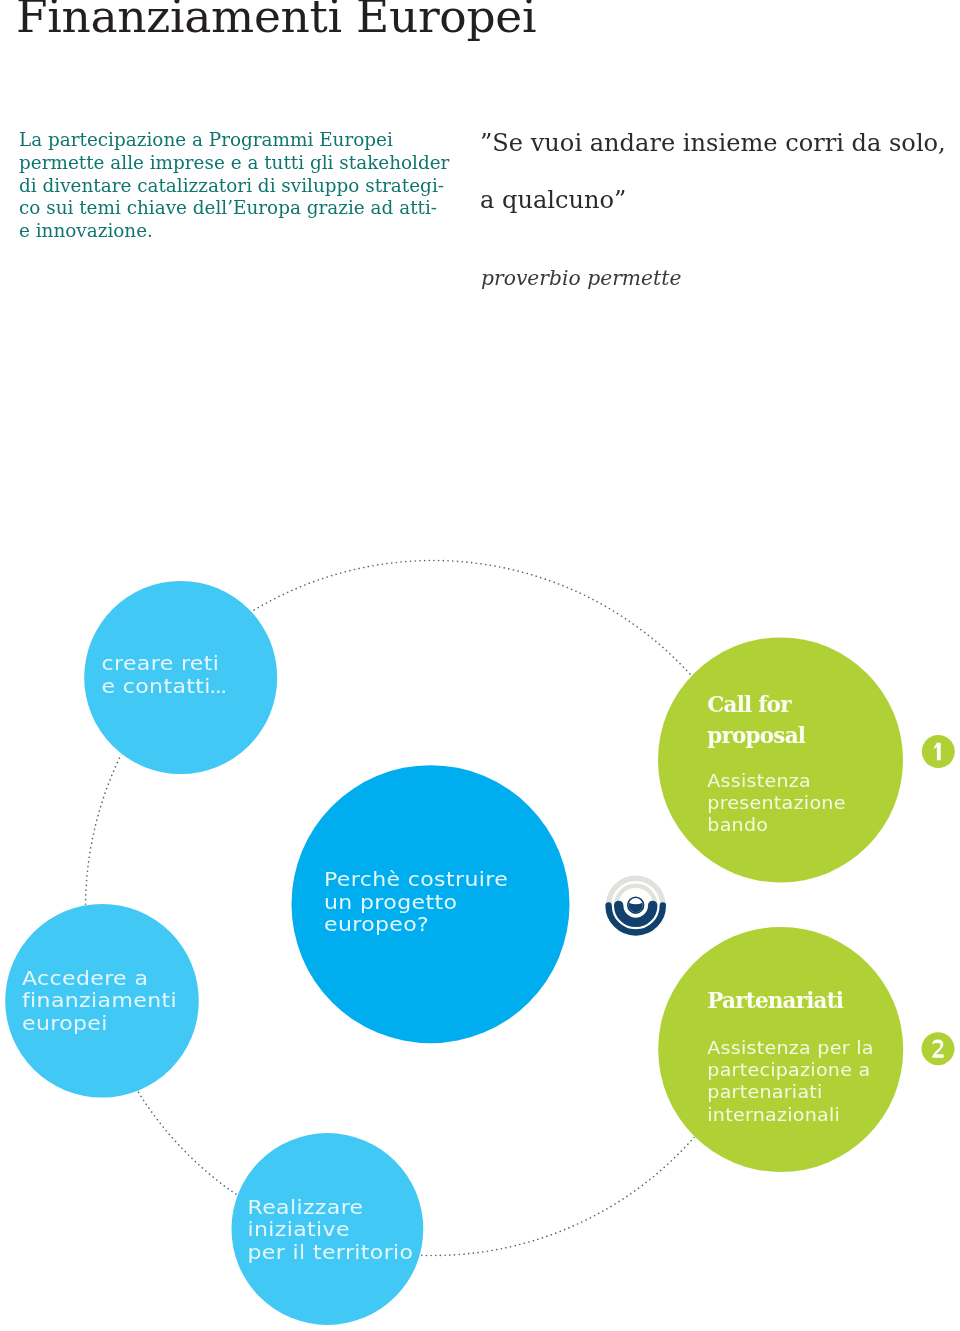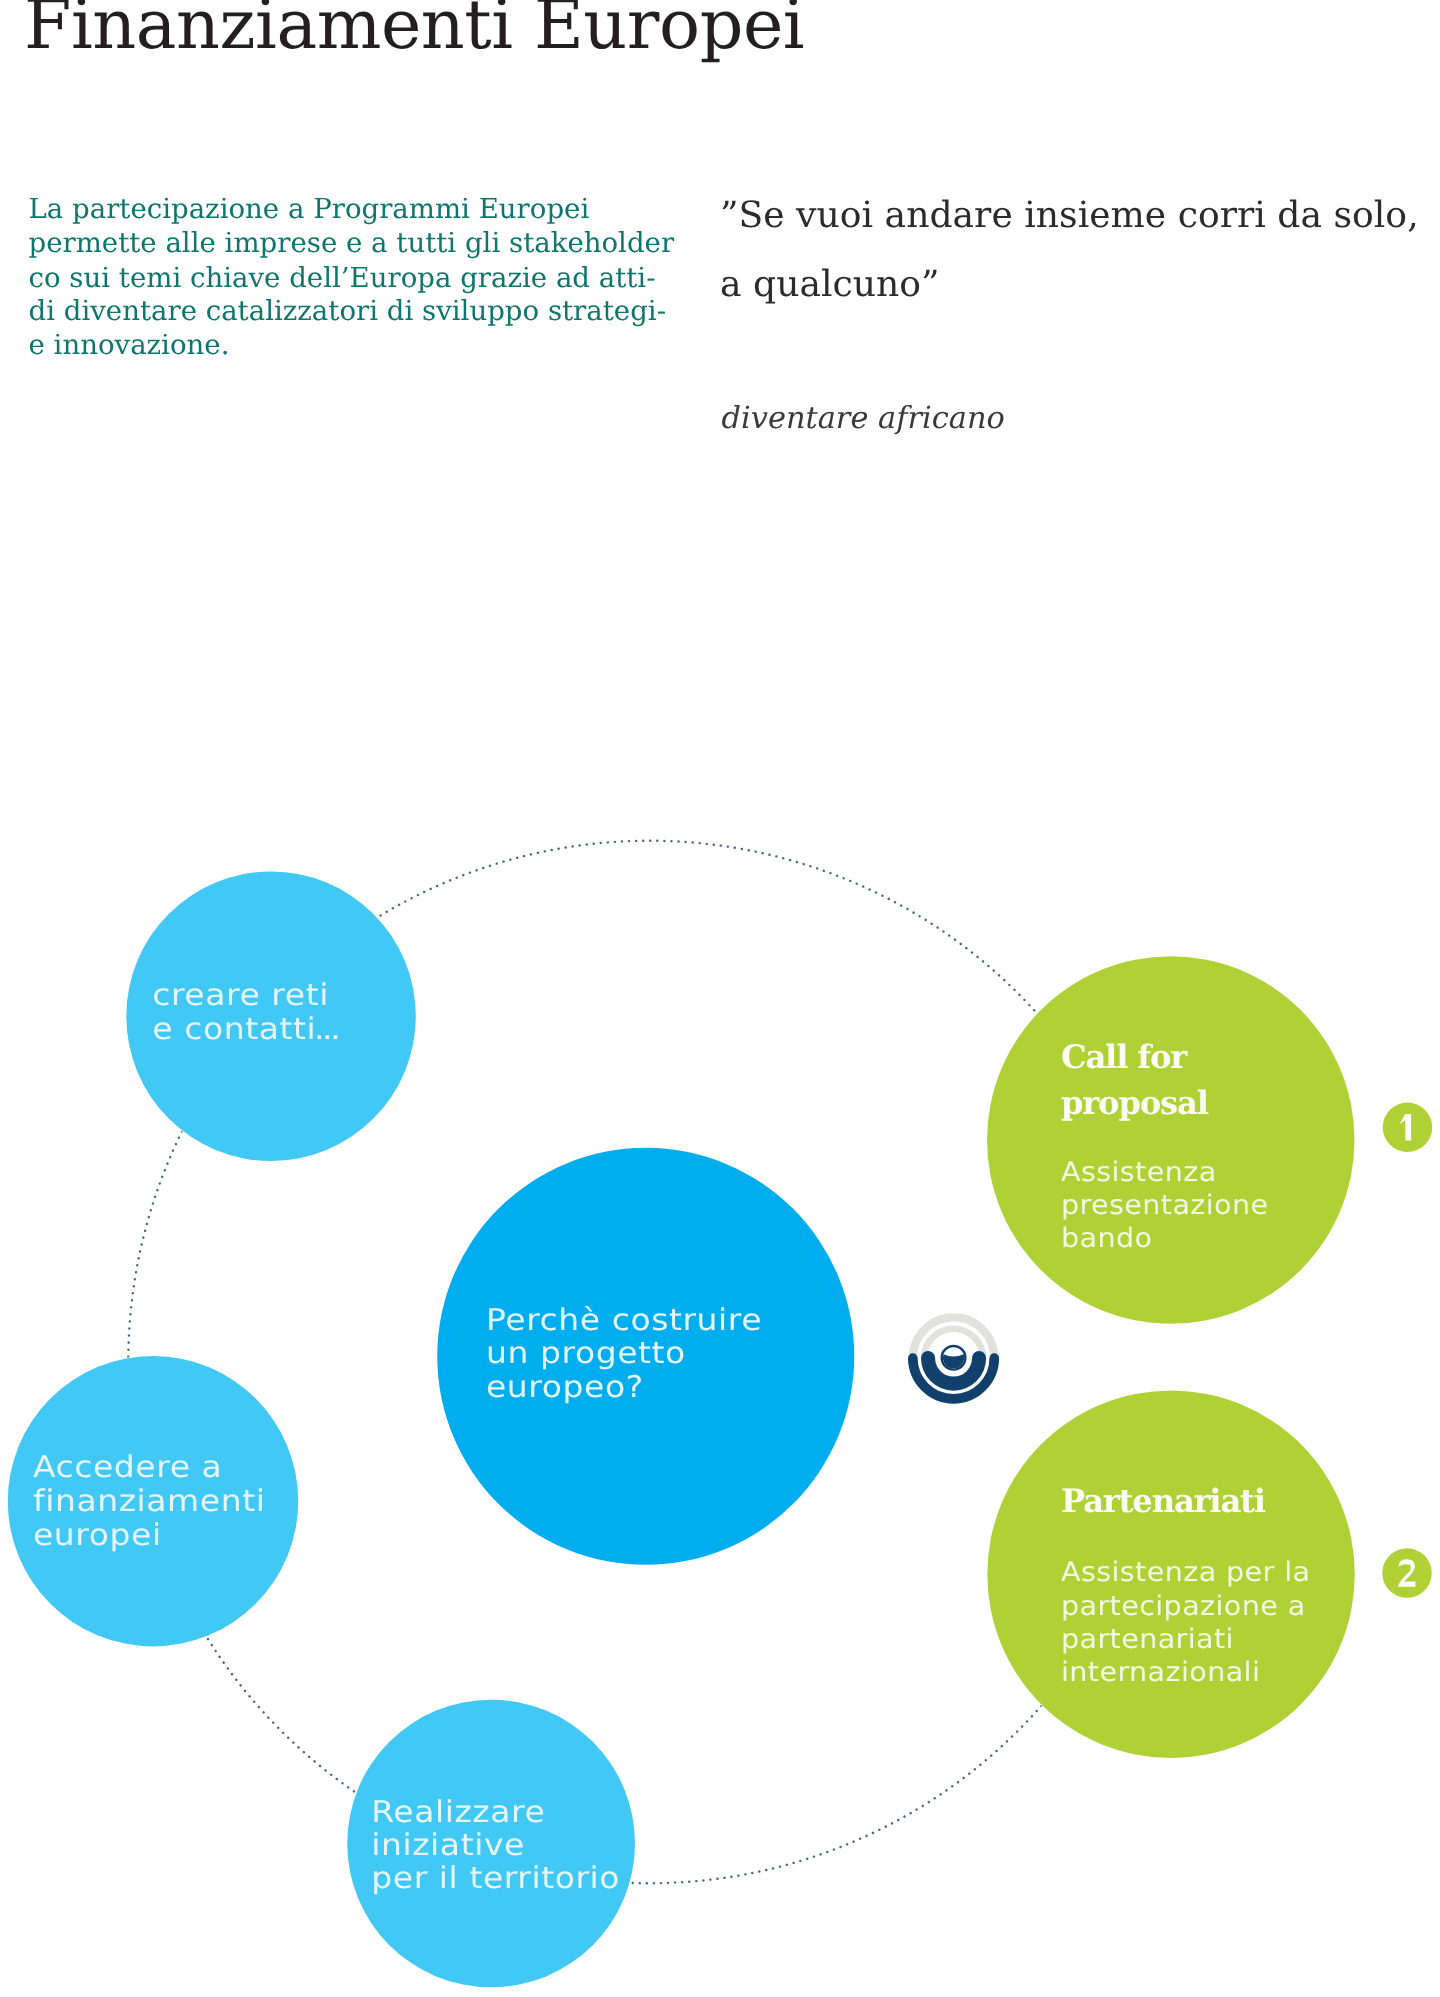--- a/index.html
+++ b/index.html
@@ -13,47 +13,47 @@
          letter-spacing:-0.3px;white-space:nowrap;color:#231f20;}
 
   #intro{position:absolute;left:19px;top:129px;width:440px;
          font-size:18.4px;line-height:22.75px;color:#0f766e;}
   #intro .ln{display:block;white-space:nowrap;}
 
   #quote{position:absolute;left:480px;top:128px;width:480px;
          font-family:"DejaVu Serif",serif;font-size:24.1px;line-height:30px;
          color:#2b2b2b;font-weight:400;letter-spacing:0px;}
   #quote .ln{display:block;white-space:nowrap;}
-  #quote .ln.last{margin-top:16px;}
+  #quote .ln.last{margin-top:27px;}
   #attrib{position:absolute;left:481px;top:266px;font-family:"DejaVu Serif",serif;
           font-size:20.3px;font-style:italic;color:#3a3a3a;font-weight:400;}
 
   svg#diagram{position:absolute;left:0;top:0;width:960px;height:1331px;display:block;}
   .bubble-text{font-family:"DejaVu Sans",sans-serif;font-weight:400;fill:#e6f7fb;}
   .svc-title{font-family:"DejaVu Serif",serif;font-weight:700;fill:#fbfdf4;}
   .svc-sub{font-family:"DejaVu Sans",sans-serif;font-weight:400;fill:#f3f9e2;}
   .badge-num{font-size:0;fill:none;}
 </style>
 </head>
 <body>
 
 <div class="page">
   <h1 id="title">Finanziamenti Europei</h1>
   <div id="intro">
     <span class="ln">La partecipazione a Programmi Europei</span>
     <span class="ln">permette alle imprese e a tutti gli stakeholder</span>
+    <span class="ln">di diventare catalizzatori di sviluppo strategi-</span>
     <span class="ln">co sui temi chiave dell’Europa grazie ad atti-</span>
-    <span class="ln">di diventare catalizzatori di sviluppo strategi-</span>
     <span class="ln">e innovazione.</span>
   </div>
   <div id="quote">
     <span class="ln">”Se vuoi andare insieme corri da solo,</span>
     <span class="ln last">a qualcuno”</span>
   </div>
-  <div id="attrib">diventare africano</div>
+  <div id="attrib">proverbio permette</div>
   <svg id="diagram" viewBox="0 0 960 1331">
     <defs>
       <mask id="ringmask" maskUnits="userSpaceOnUse" x="0" y="0" width="960" height="1331">
         <rect x="0" y="0" width="960" height="1331" fill="#fff"></rect>
         <rect x="690" y="852" width="270" height="82" fill="#000"></rect>
         <circle cx="180.7" cy="677.5" r="97.1" fill="#000"></circle>
         <circle cx="102" cy="1000.8" r="97.4" fill="#000"></circle>
         <circle cx="327.4" cy="1229" r="96.5" fill="#000"></circle>
         <circle cx="430.5" cy="904.2" r="139.6" fill="#000"></circle>
         <circle cx="780.5" cy="760" r="123.1" fill="#000"></circle>

